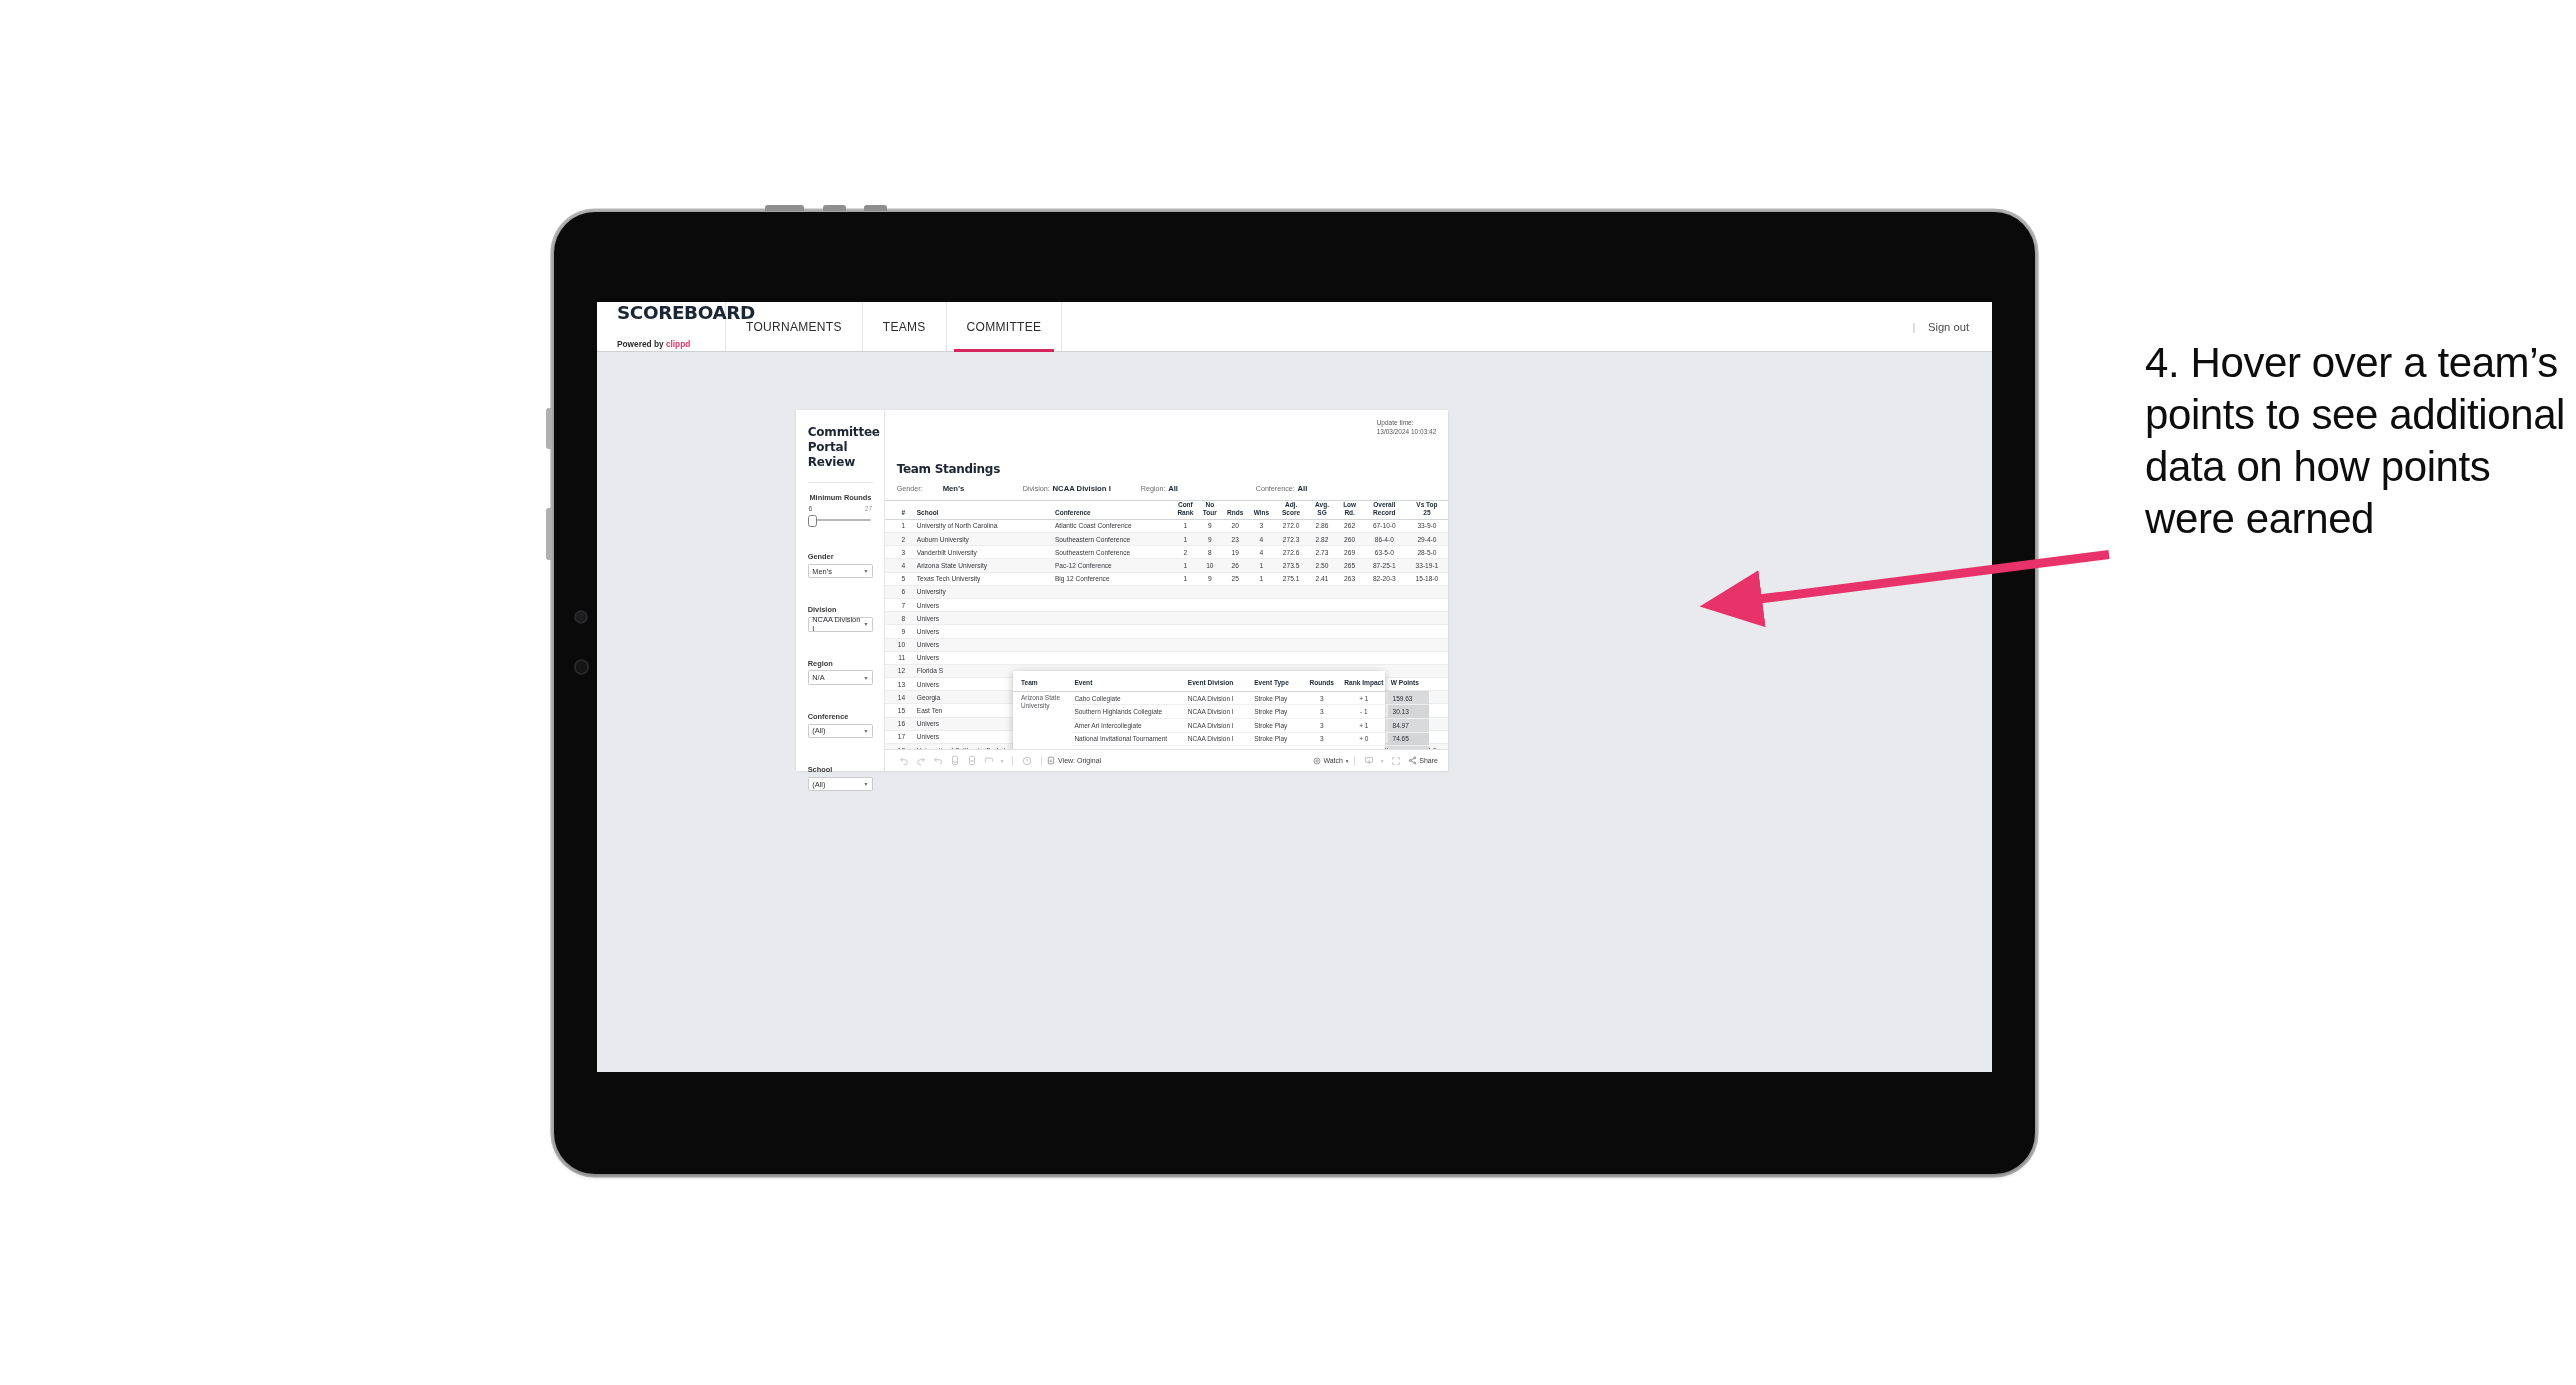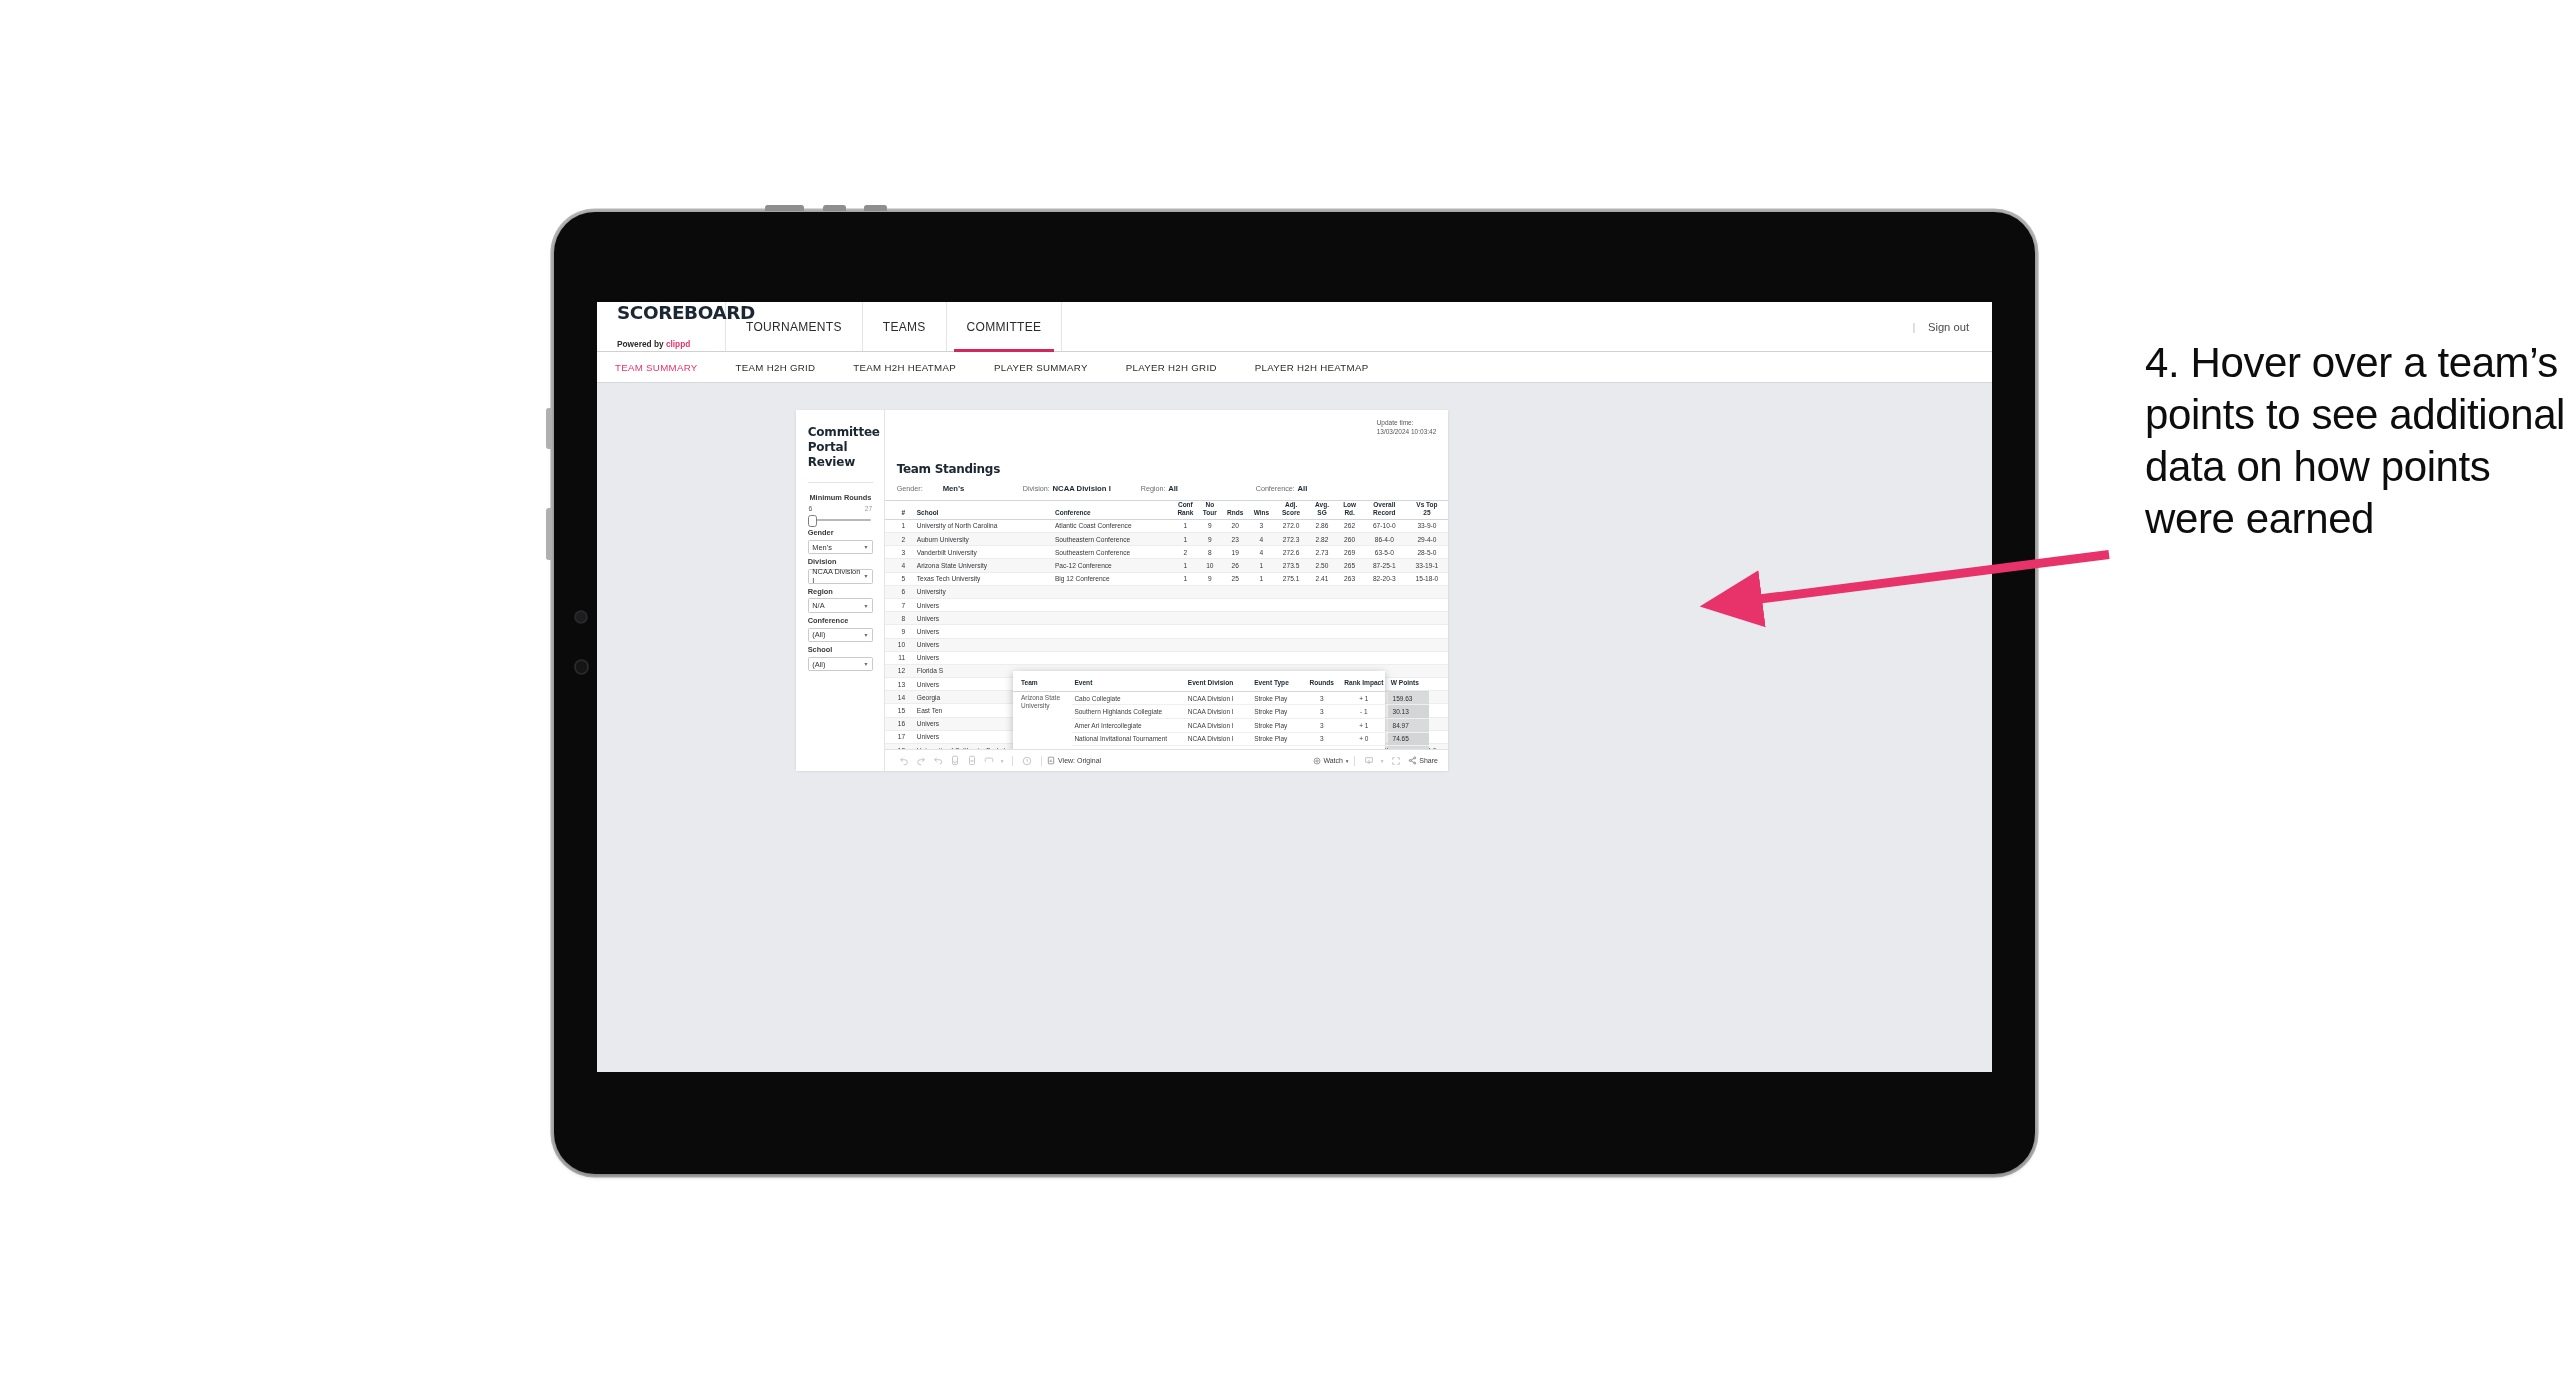--- a/index.html
+++ b/index.html
@@ -83,21 +83,21 @@
     line-height:1.25;letter-spacing:-0.2px;}
   #fdiv{height:0.9px;background:#e3e4e6;margin:11.7px 0 10px 0;}
   .flabel{font-size:7.4px;font-weight:bold;color:#3a3a3a;margin-bottom:2.7px;}
   #mrlabel{text-align:center;font-size:7.4px;font-weight:bold;color:#3a3a3a;margin-bottom:3.6px;}
   .mrrow{display:flex;justify-content:space-between;font-size:6.8px;color:#55565a;padding:0 0.9px;}
   .mrrow .hi{color:#9a9b9f;}
   #sliderwrap{position:relative;height:10.8px;margin-top:1.8px;}
   #slidertrack{position:absolute;left:1.8px;right:1.8px;top:4.5px;height:2.2px;background:#b7b8bb;border-radius:1.8px;}
   #sliderknob{position:absolute;left:0px;top:0.9px;width:7.2px;height:10px;border-radius:2.7px;
     background:#ffffff;border:1.3px solid #7d7e82;}
-  .fgroup{margin-top:3px;}
+  .fgroup{margin-top:27px;}
   .fselect{
     height:12.6px;border:0.9px solid #c9cacd;background:#fff;border-radius:1.3px;
     display:flex;align-items:center;padding:0 3.6px;font-size:7.4px;color:#2f3033;cursor:pointer;
   }
   .fselect .caret{margin-left:auto;font-size:5.4px;color:#6e6f73;}
 
   
   #content{flex:1;min-width:0;display:flex;flex-direction:column;position:relative;}
   #chead{padding:10px 11.7px 0 11.7px;}
   #ctitle{font-family:"DejaVu Sans",sans-serif;font-weight:bold;font-size:12px;color:#1b2733;letter-spacing:-0.3px;margin-top:42px;}
@@ -202,28 +202,20 @@
         </div>
       <div class="navtab active">
           <span>COMMITTEE</span>
         </div>
       <div id="signout">
         <span class="bar">|</span>
         <span>Sign out</span>
       </div>
     </div>
 
-    <div id="subtabs">
-      <div class="subtab active">TEAM SUMMARY</div>
-      <div class="subtab">TEAM H2H GRID</div>
-      <div class="subtab">TEAM H2H HEATMAP</div>
-      <div class="subtab">PLAYER SUMMARY</div>
-      <div class="subtab">PLAYER H2H GRID</div>
-      <div class="subtab">PLAYER H2H HEATMAP</div>
-    </div>
 
     <div id="dash">
       <div id="dashbody">
 
         <div id="filters">
           <div id="ftitle">Committee Portal Review</div>
           <div id="fdiv"></div>
 
           <div>
             <div id="mrlabel">Minimum Rounds</div>

